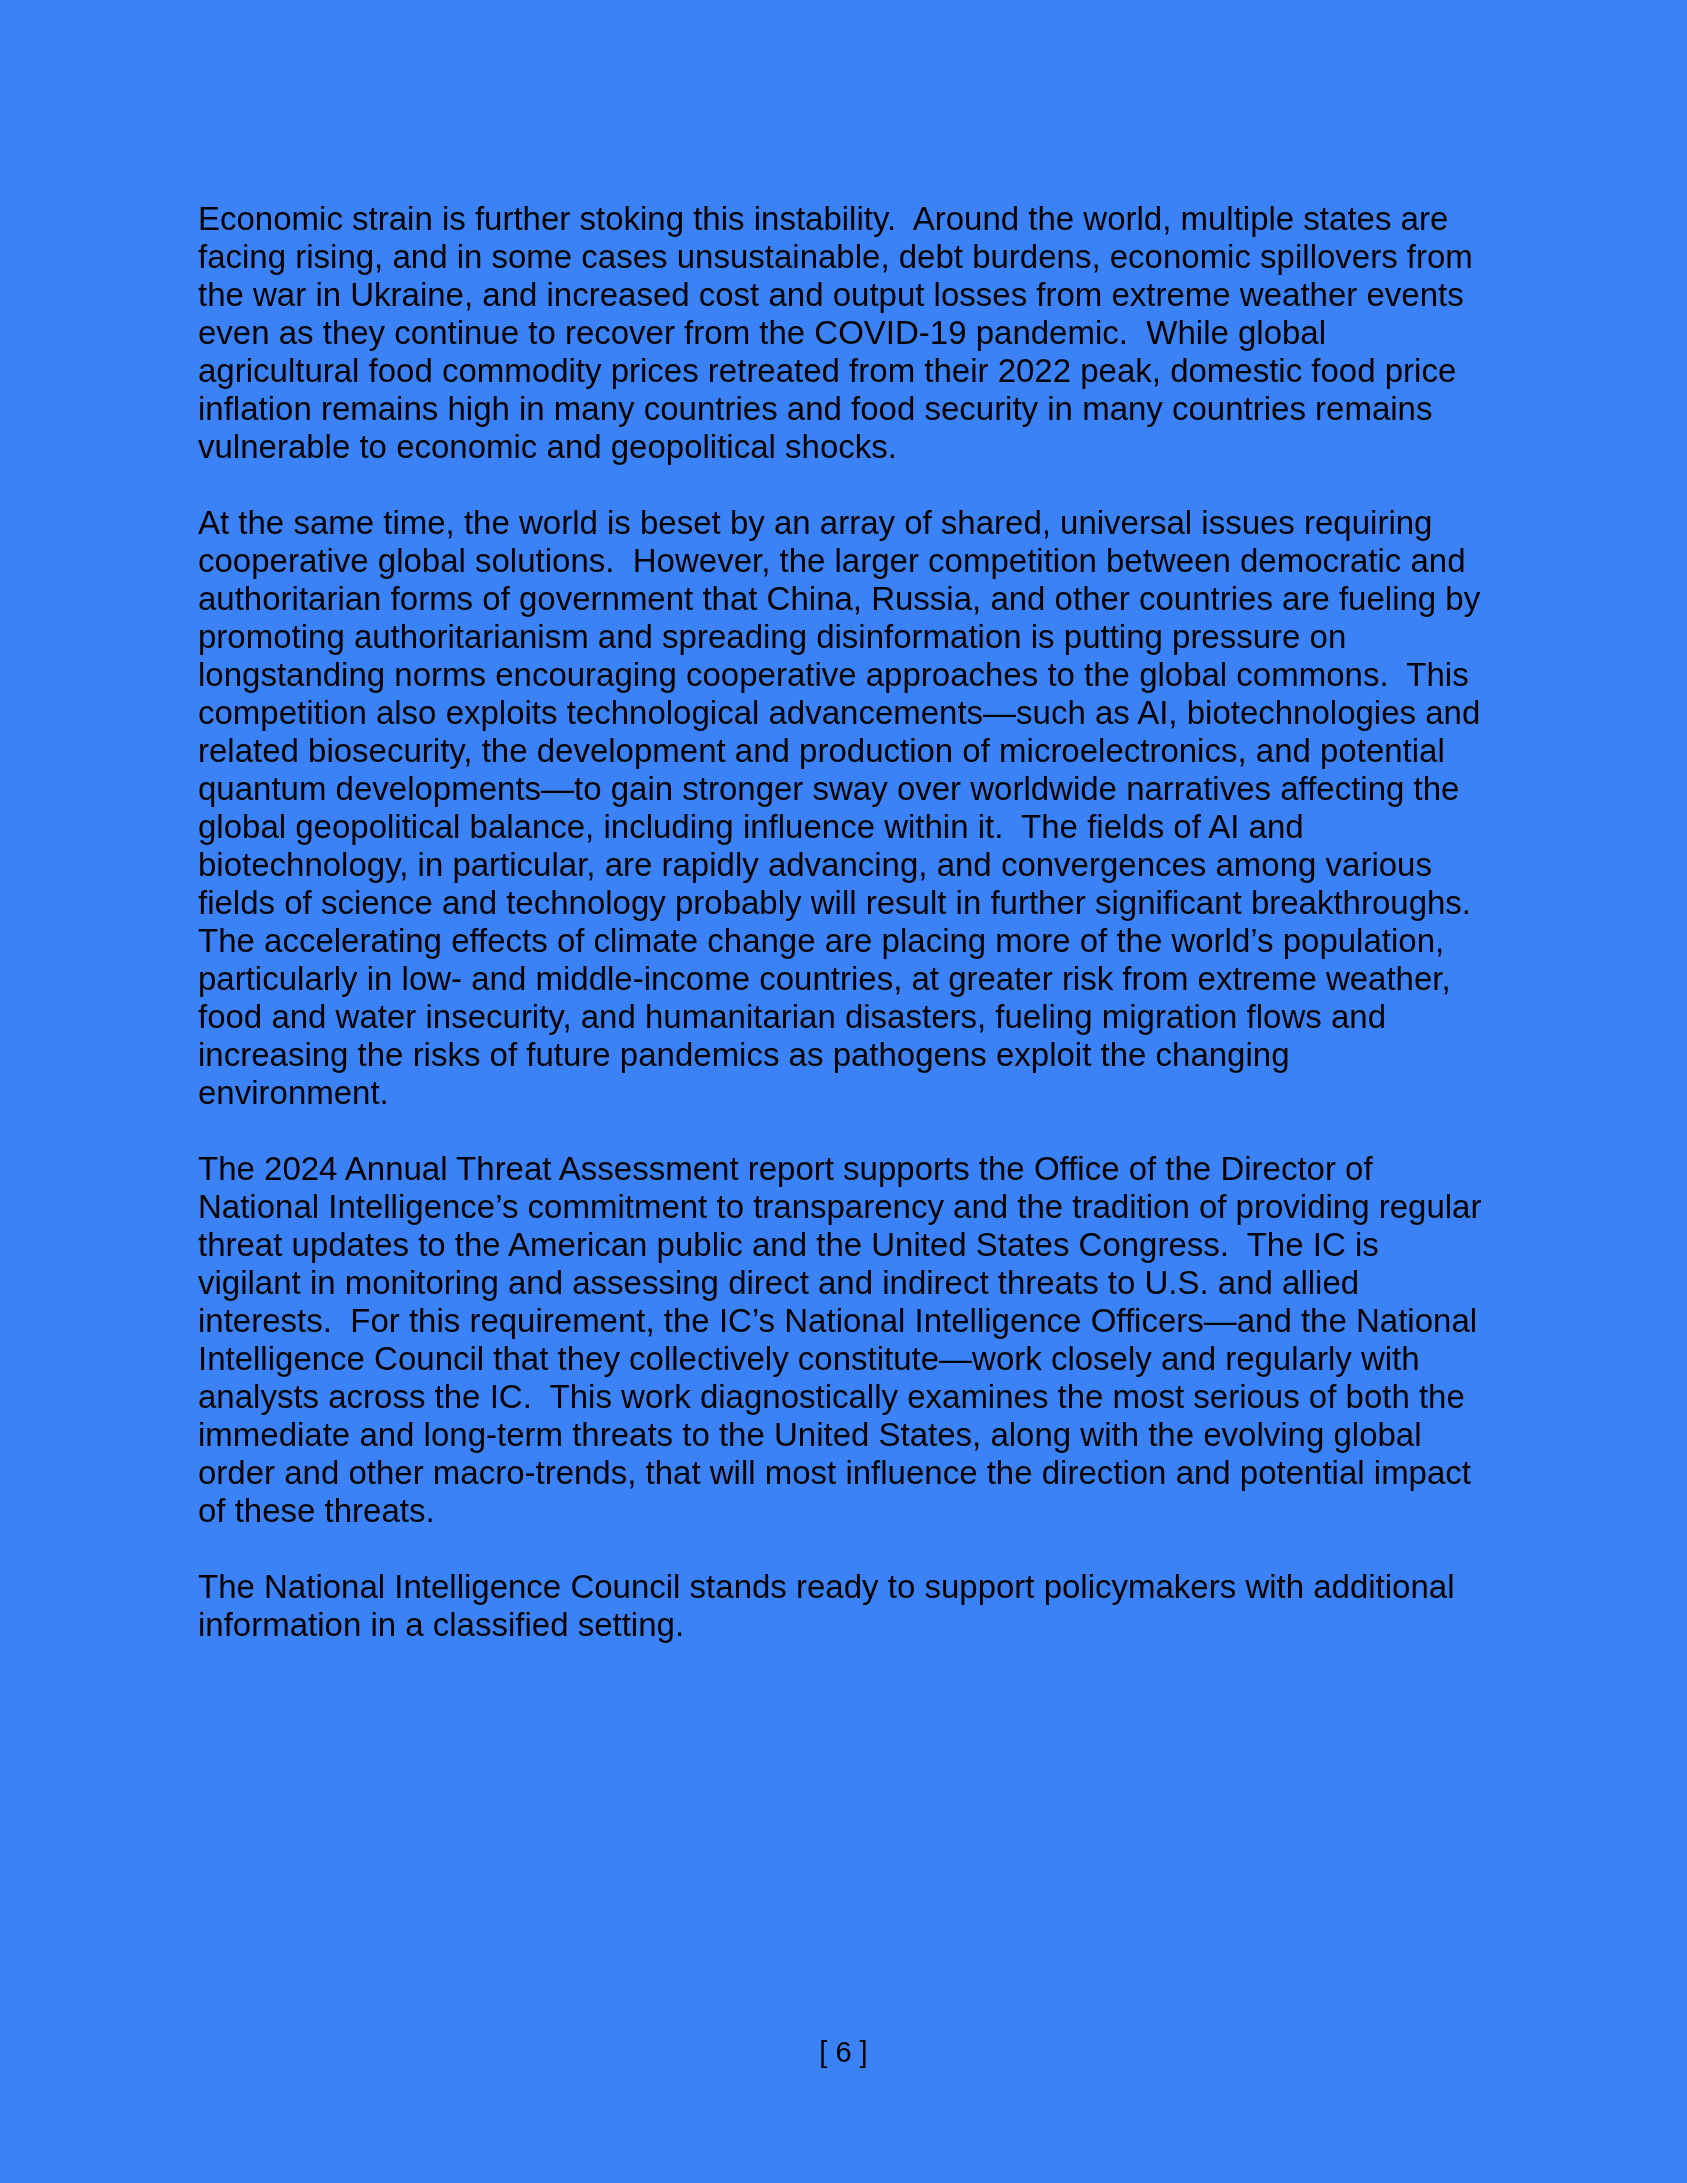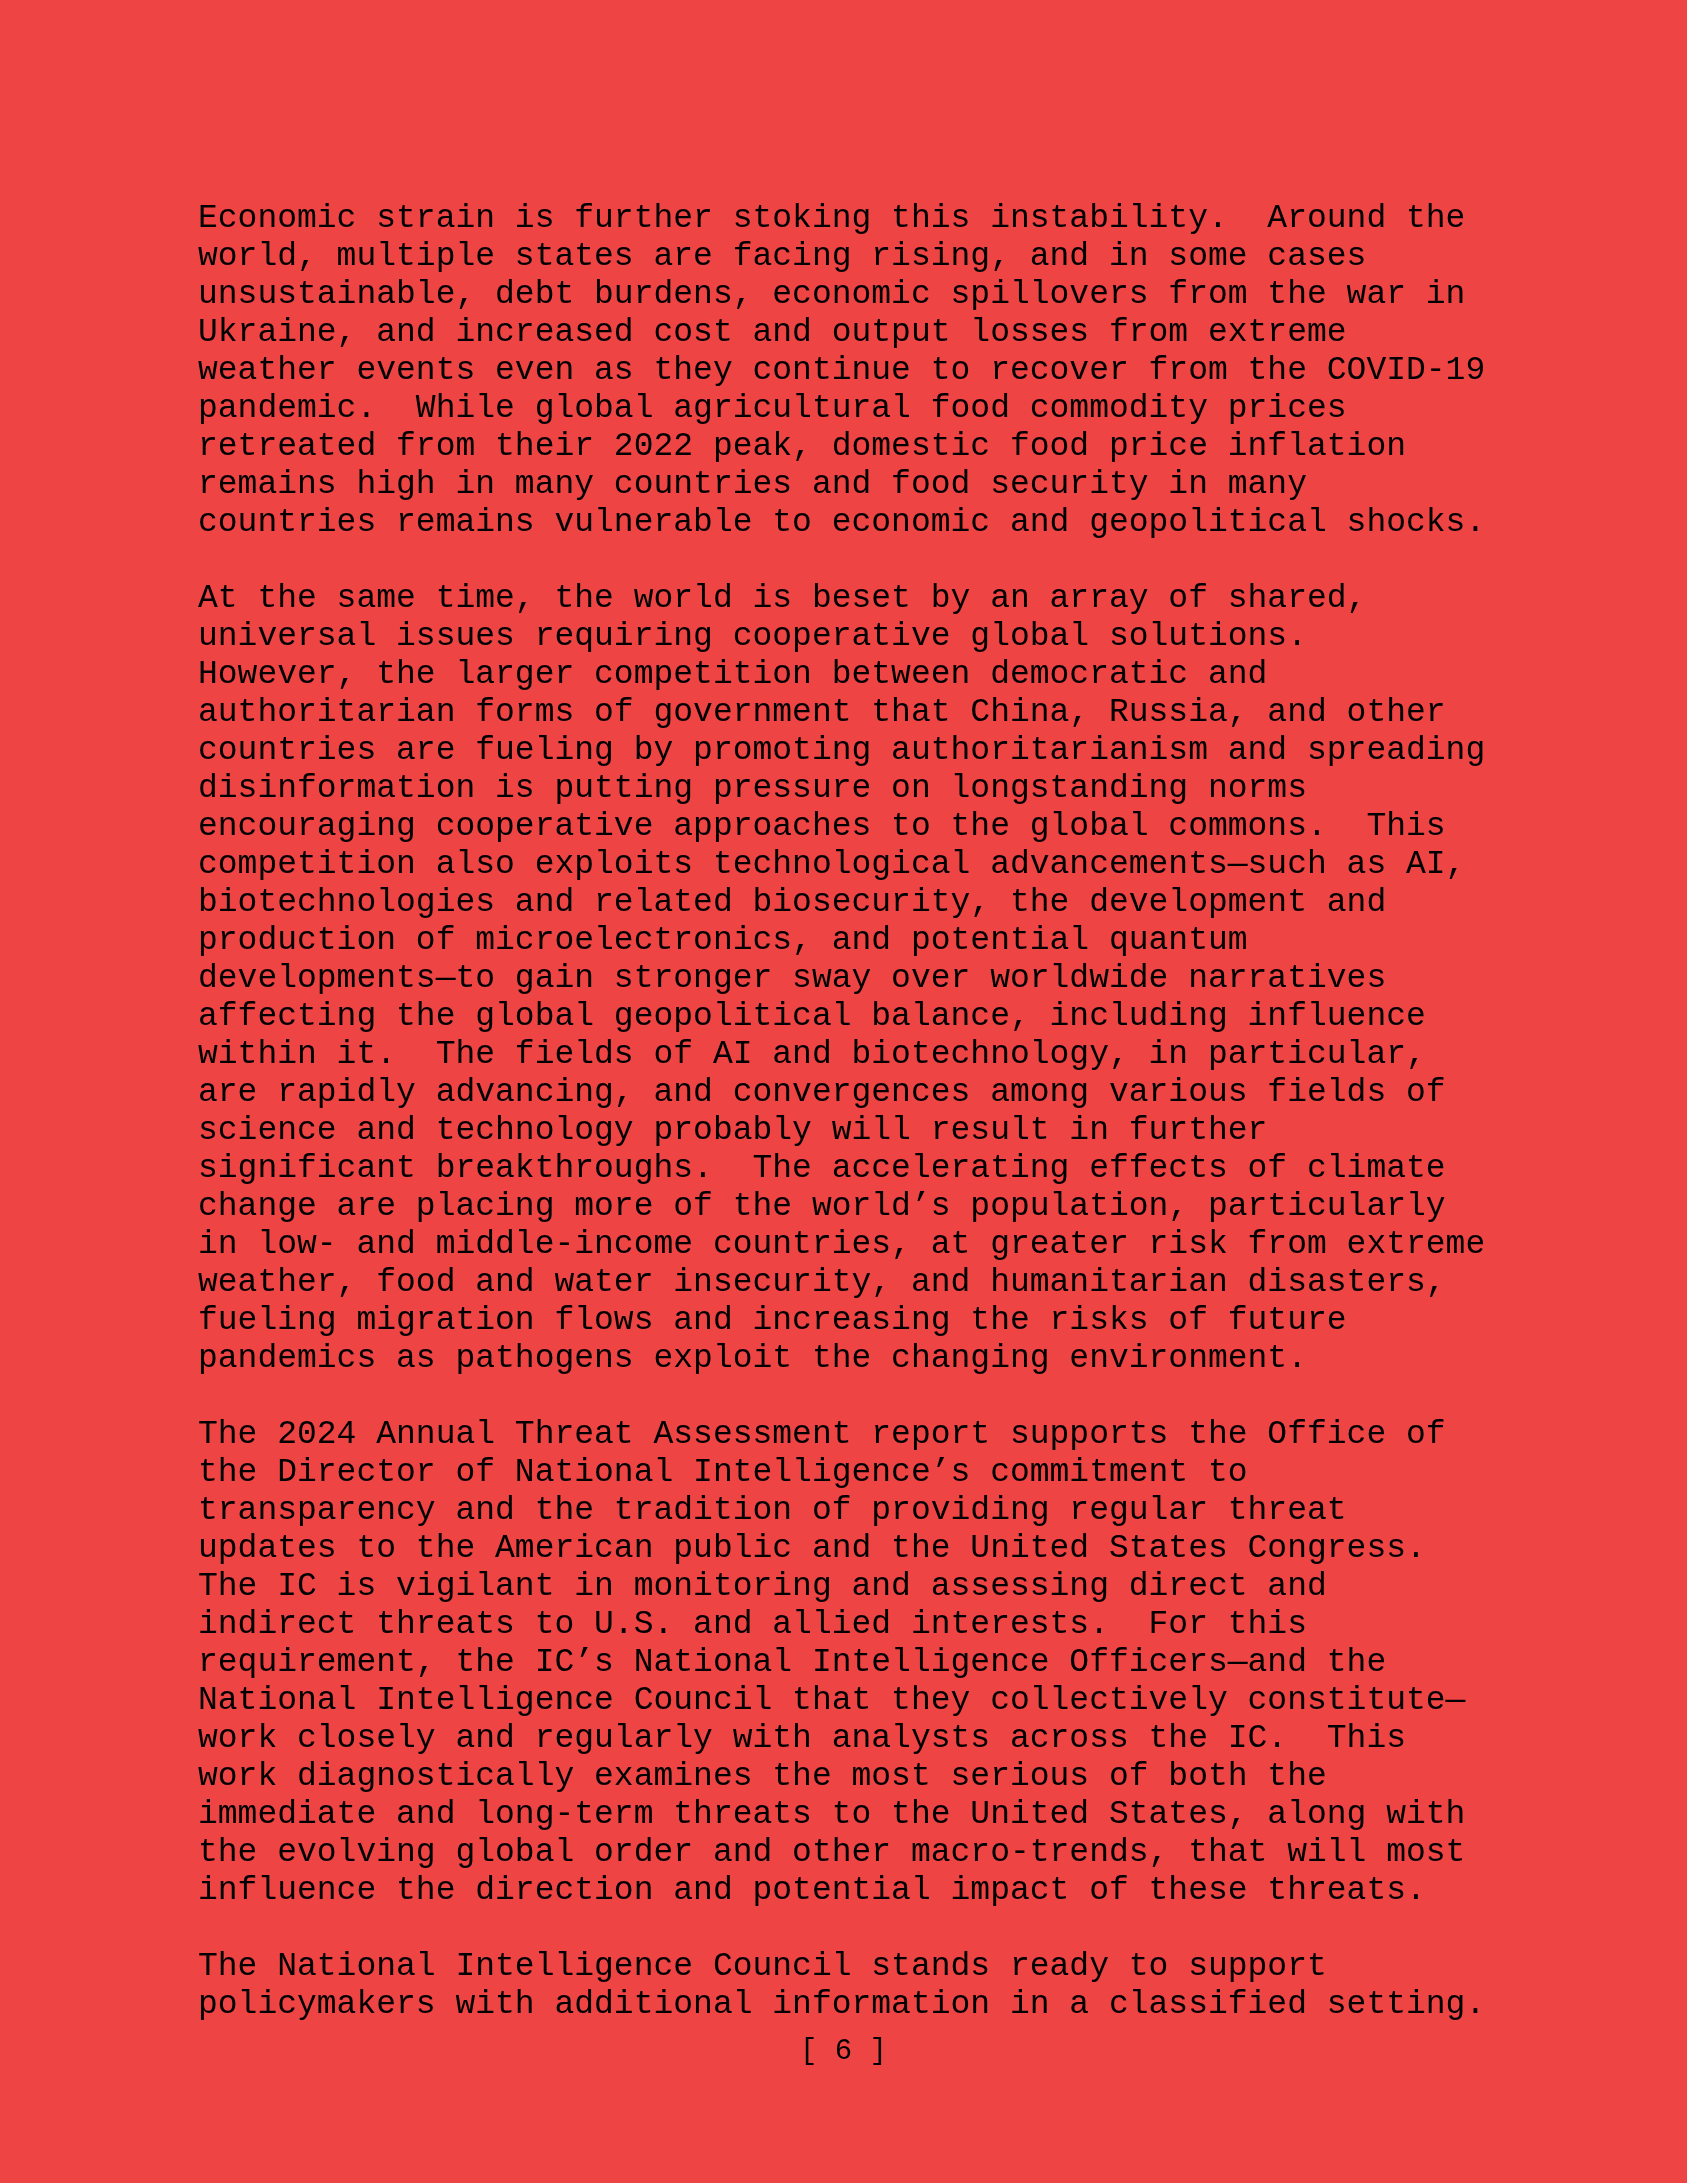--- a/index.html
+++ b/index.html
@@ -4,23 +4,23 @@
 <style>
   html, body {
     margin: 0;
     padding: 0;
     background: #ffffff;
   }
   .page {
     position: relative;
     width: 1687px;
     height: 2183px;
-    background: #ef4444;
+    background: #3b82f6;
     color: #000000;
-    font-family: Liberation Mono, monospace;
+    font-family: Liberation Sans, sans-serif;
     overflow: hidden;
   }
   .content {
     position: absolute;
     left: 198px;
     top: 200px;
     width: 1290px;
   }
   .para {
     margin: 0 0 38px 0;

